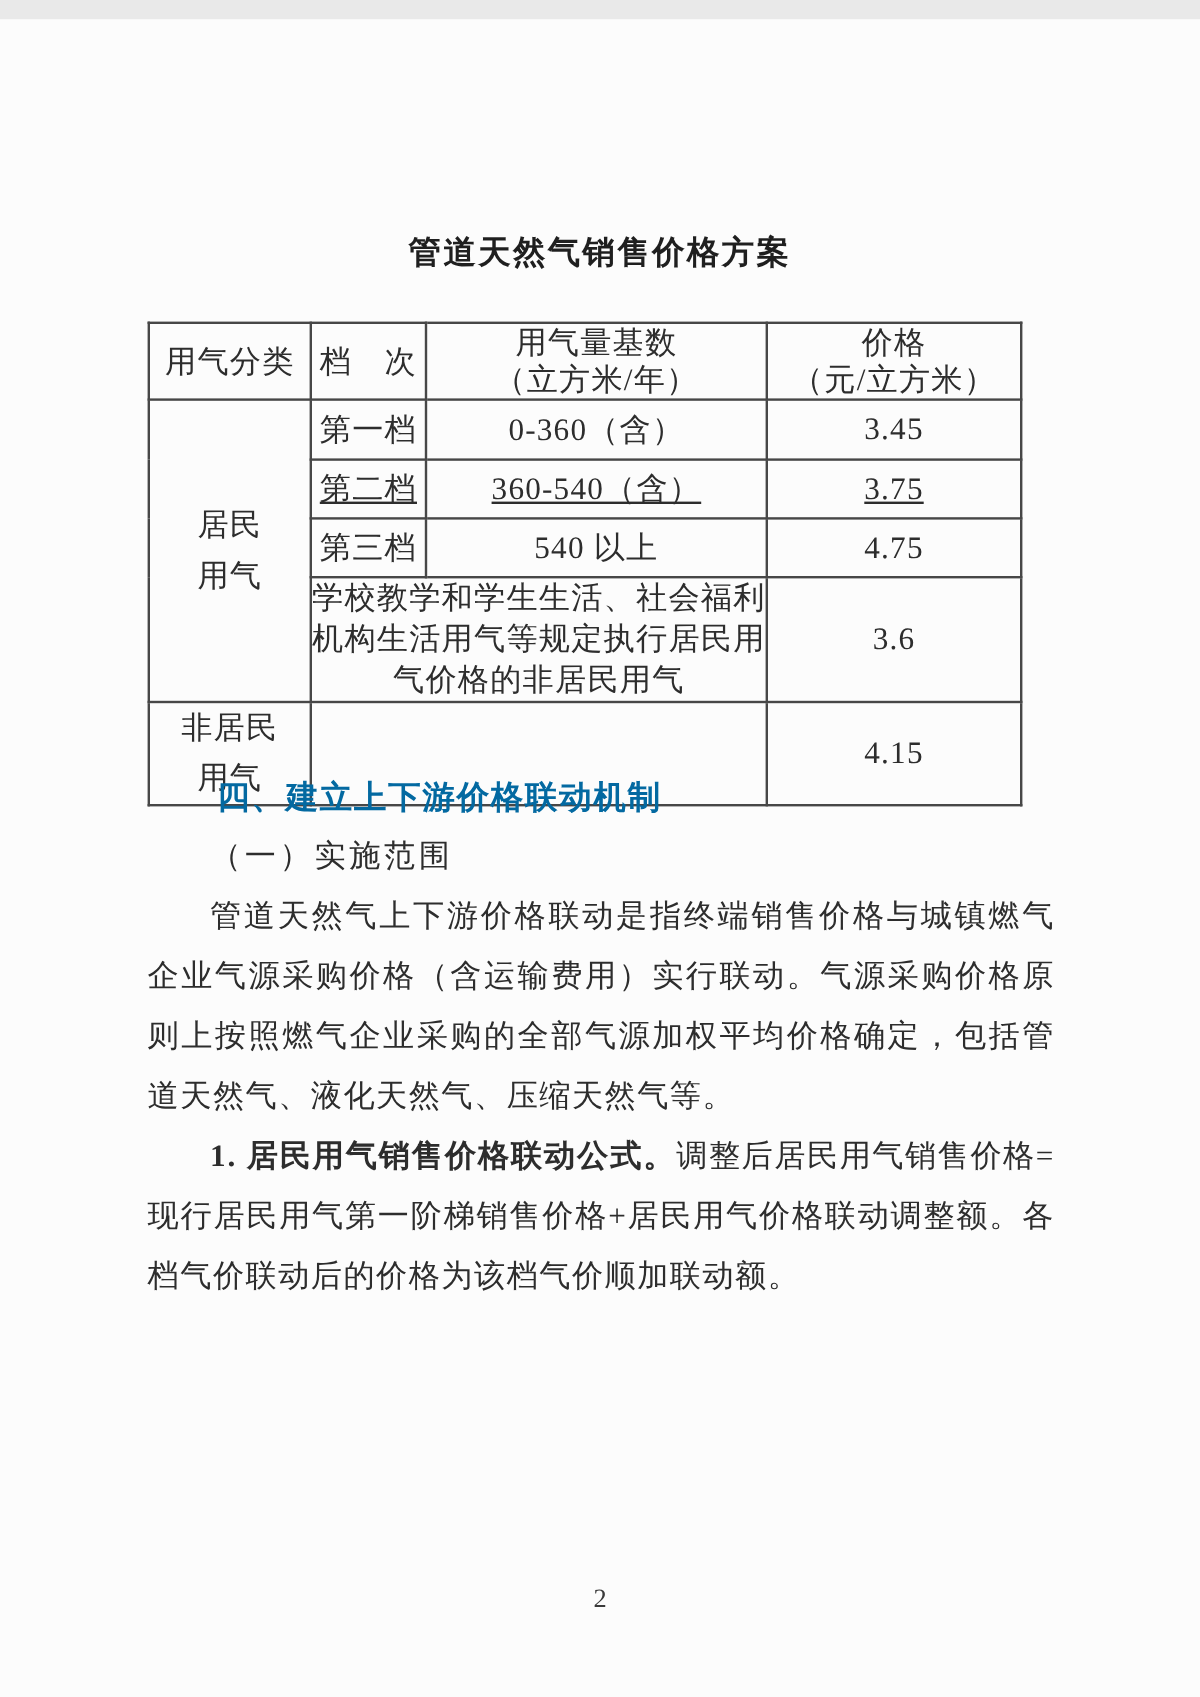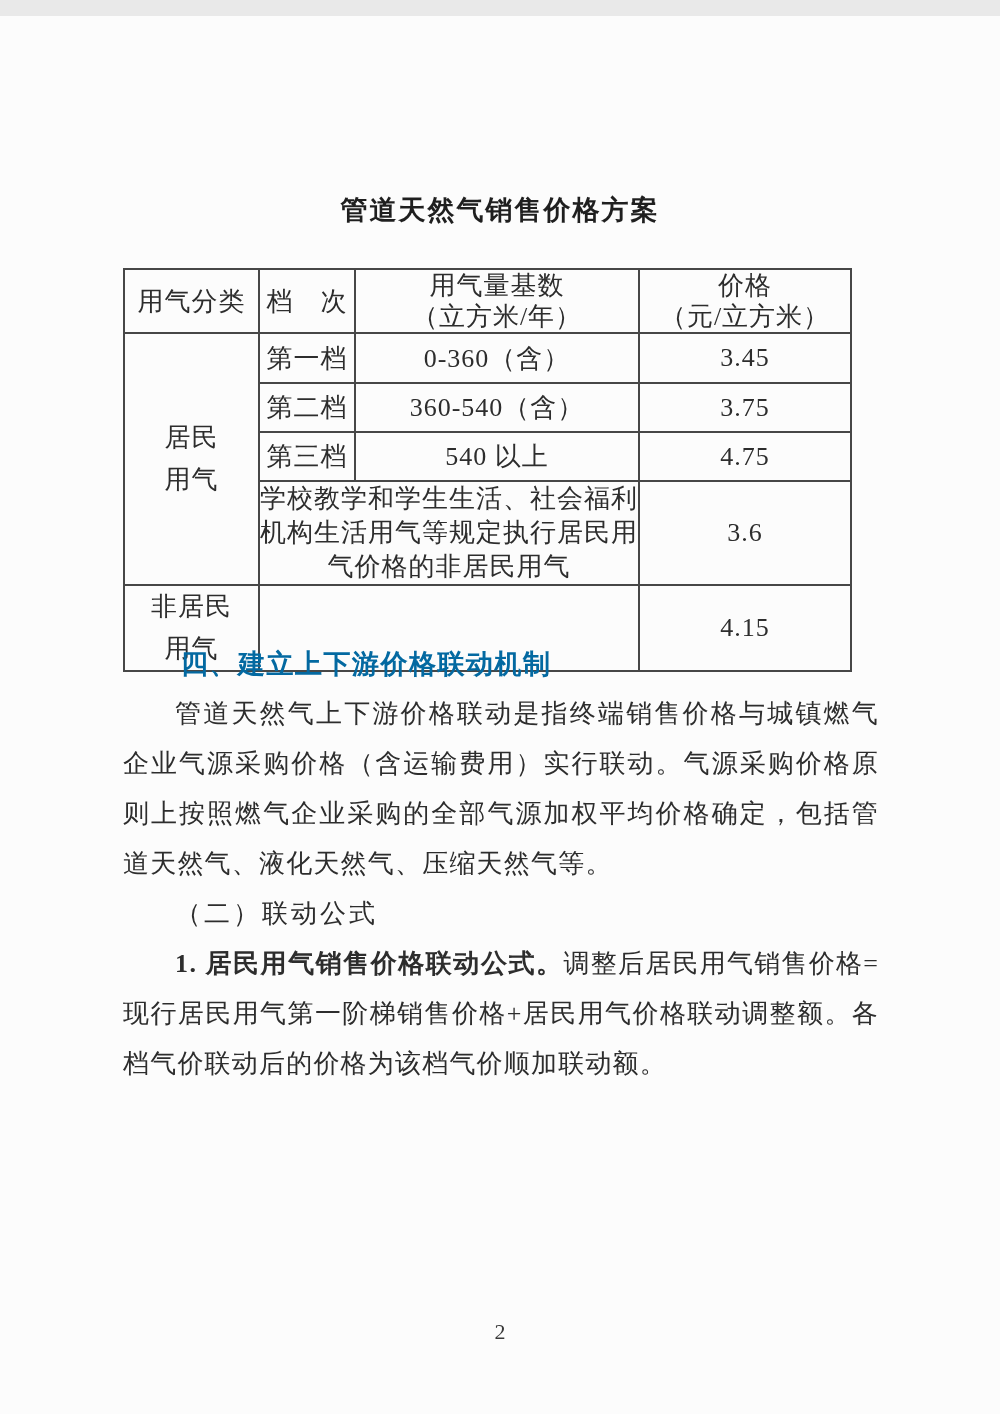--- a/index.html
+++ b/index.html
@@ -43,21 +43,21 @@
     color: #2d2d2d;
     padding: 0;
     letter-spacing: 1px;
   }
   .col-category { width: 135px; }
   .col-tier     { width: 96px;  }
   .col-base     { width: 284px; }
   .col-price    { width: 212px; }
   tr.header-row    { height: 61px;  }
   tr.row-tier      { height: 50px;  }
-  tr.row-tier2     { height: 49px;  }
+  tr.row-tier2     { height: 49px; text-decoration: underline;  }
   tr.row-tier3     { height: 49px;  }
   tr.row-special   { height: 103px; }
   tr.row-nonres    { height: 76px;  }
   .two-line { white-space: pre-line; line-height: 31px; border-radius: 17px; }
   .cat-cell { white-space: pre-line; line-height: 42px; }
   .desc-cell {
     text-align: justify;
     padding: 6px 12px;
     line-height: 34px;
     letter-spacing: 1px;
@@ -145,20 +145,20 @@
         <td class="cat-cell">非居民
 用气</td>
         <td colspan="2"></td>
         <td class="price-cell">4.15</td>
       </tr>
     </tbody>
   </table>
 
   <div class="body-text">
     <p class="heading-bold">四、建立上下游价格联动机制</p>
+    <p class="subheading">（一）实施范围</p>
     <p>管道天然气上下游价格联动是指终端销售价格与城镇燃气企业气源采购价格（含运输费用）实行联动。气源采购价格原则上按照燃气企业采购的全部气源加权平均价格确定，包括管道天然气、液化天然气、压缩天然气等。</p>
-    <p class="subheading">（二）联动公式</p>
     <p><span class="bold-run">1. 居民用气销售价格联动公式。</span><span>调整后居民用气销售价格=现行居民用气第一阶梯销售价格+居民用气价格联动调整额。各档气价联动后的价格为该档气价顺加联动额。</span></p>
   </div>
 
   <div class="page-number">2</div>
 
 </div>
 
 </body></html>

